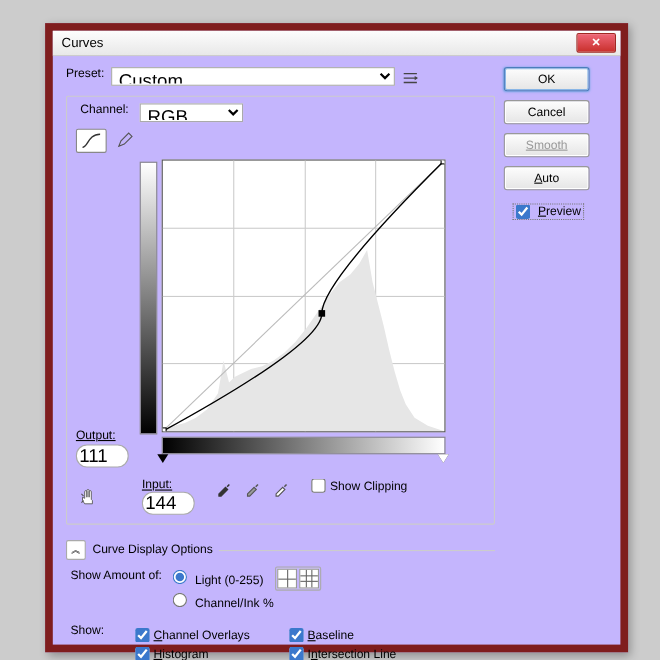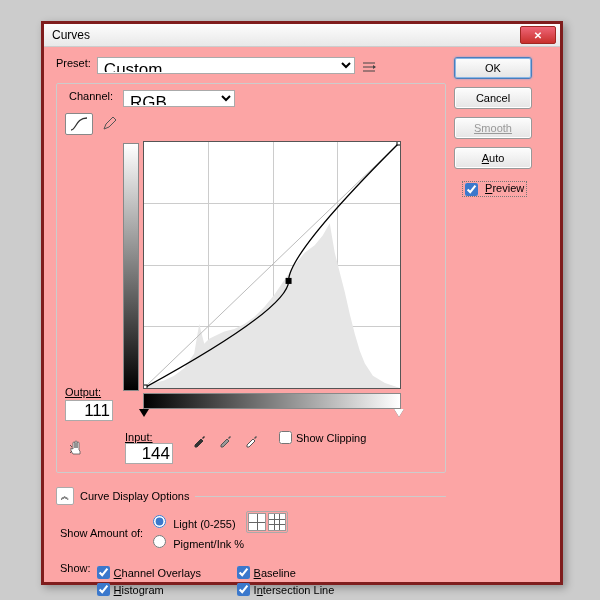--- a/index.html
+++ b/index.html
@@ -11,22 +11,22 @@
     height: 600px;
     overflow: hidden;
     position: relative;
   }
   .dialog {
     position: absolute;
     left: 41px;
     top: 21px;
     width: 516px;
     height: 558px;
-    background: #fca5a5;
-    border: 3px solid #7f1d1d;
+    background: #c4b5fd;
+    border: 7px solid #7f1d1d;
     box-shadow: 3px 3px 8px rgba(0,0,0,0.3);
   }
   .titlebar {
     height: 22px;
     background: linear-gradient(#fdfdfd, #e8e8e8);
     border-bottom: 1px solid #ccc;
     display: flex;
     align-items: center;
     padding: 0 4px;
   }
@@ -57,21 +57,21 @@
   .row { display: flex; margin-bottom: 6px; }
   label.lbl { margin-right: 6px; }
   select, input[type=text] {
     font-size: 17px;
     background: #fff;
     border: 1px solid #aaa;
     padding: 1px 2px;
     height: 17px;
   }
   .preset-select { width: 258px; }
-  .channel-select { width: 112px; margin-left:4px;}
+  .channel-select { width: 94px; margin-left:4px;}
   .mini-icon {
     width: 18px; height: 18px;
     display: inline-flex; align-items:center; justify-content:center;
     border: 1px solid transparent;
     margin-left:4px;
   }
   .btn {
     width: 76px;
     height: 20px;
     margin-bottom: 8px;
@@ -131,21 +131,21 @@
   .h-gradient{
     width:256px;height:14px;background:linear-gradient(to right,#000,#fff);
     border:1px solid #888;margin-top:4px;margin-left:0;
   }
   .slider-markers{position:relative;width:256px;height:12px;}
   .tri {position:absolute;width:0;height:0;border-left:5px solid transparent;border-right:5px solid transparent;top:0;}
   .tri.black{border-top:8px solid #000;left:-4px;}
   .tri.white{border-top:8px solid #fff;right:-5px;filter:drop-shadow(0 0 0.5px #333);}
   .out-labels{width:50px;text-align:left;margin-right:4px;margin-top:39px;}
   .out-labels .lblhead{text-decoration:underline;margin-bottom:2px;}
-  .numbox{width:42px;text-align:right;}
+  .numbox{width:42px;text-align:left;border-radius:10px;}
   .input-row{display:flex;align-items:flex-start;margin-top:10px;}
   .hand-icon{width:18px;height:18px;}
   .eyedroppers{display:flex;gap:8px;margin-left:18px;}
   .dropper{width:18px;height:18px;}
   .showclip{display:flex;align-items:center;margin-left:18px;}
   .disp-opt-head{display:flex;align-items:center;margin:14px 0 6px 0;}
   .collapse-btn{width:16px;height:16px;border:1px solid #aaa;border-radius:2px;background:#fff;display:flex;align-items:center;justify-content:center;margin-right:6px;font-size:9px;}
   .dash-line{flex:1;height:0;border-top:1px solid #ccc;margin-left:6px;}
   .radio-row{display:flex;align-items:center;margin-bottom:2px;}
   input[type=radio]{margin:0 4px 0 0;accent-color:#3b78cc;}
@@ -281,44 +281,44 @@
       </div>
 
       <div class="disp-opt-head">
         <div class="collapse-btn">
           <span>︽</span>
         </div>
         <span>Curve Display Options</span>
         <div class="dash-line"></div>
       </div>
 
-      <div style="display:flex;align-items:center;margin-left:4px;">
+      <div style="display:flex;align-items:flex-start;margin-left:4px;">
         <span style="margin-right:10px;margin-top:2px">Show Amount of:</span>
         <div>
           <div class="radio-row">
             <label>
               <input type="radio" name="amt" checked="" style="">
               <span>Light  (0-255)</span>
             </label>
             <span class="grid-icons">
               <span class="grid-icon coarse"></span>
               <span class="grid-icon fine"></span>
             </span>
           </div>
           <div class="radio-row">
             <label>
               <input type="radio" name="amt" style="">
-              <span>Pigment/Ink %</span>
+              <span>Channel/Ink %</span>
             </label>
           </div>
         </div>
       </div>
 
       <div style="display:flex;margin-top:10px;margin-left:4px;">
-        <span style="margin-right:6px">Show:</span>
+        <span style="margin-right:28px">Show:</span>
         <div class="check-grid">
           <label>
               <input type="checkbox" checked="" style="">
               <span><span class="underline-accel">C</span>hannel Overlays</span>
             </label>
           <label>
               <input type="checkbox" checked="" style="">
               <span><span class="underline-accel">B</span>aseline</span>
             </label>
           <label>

